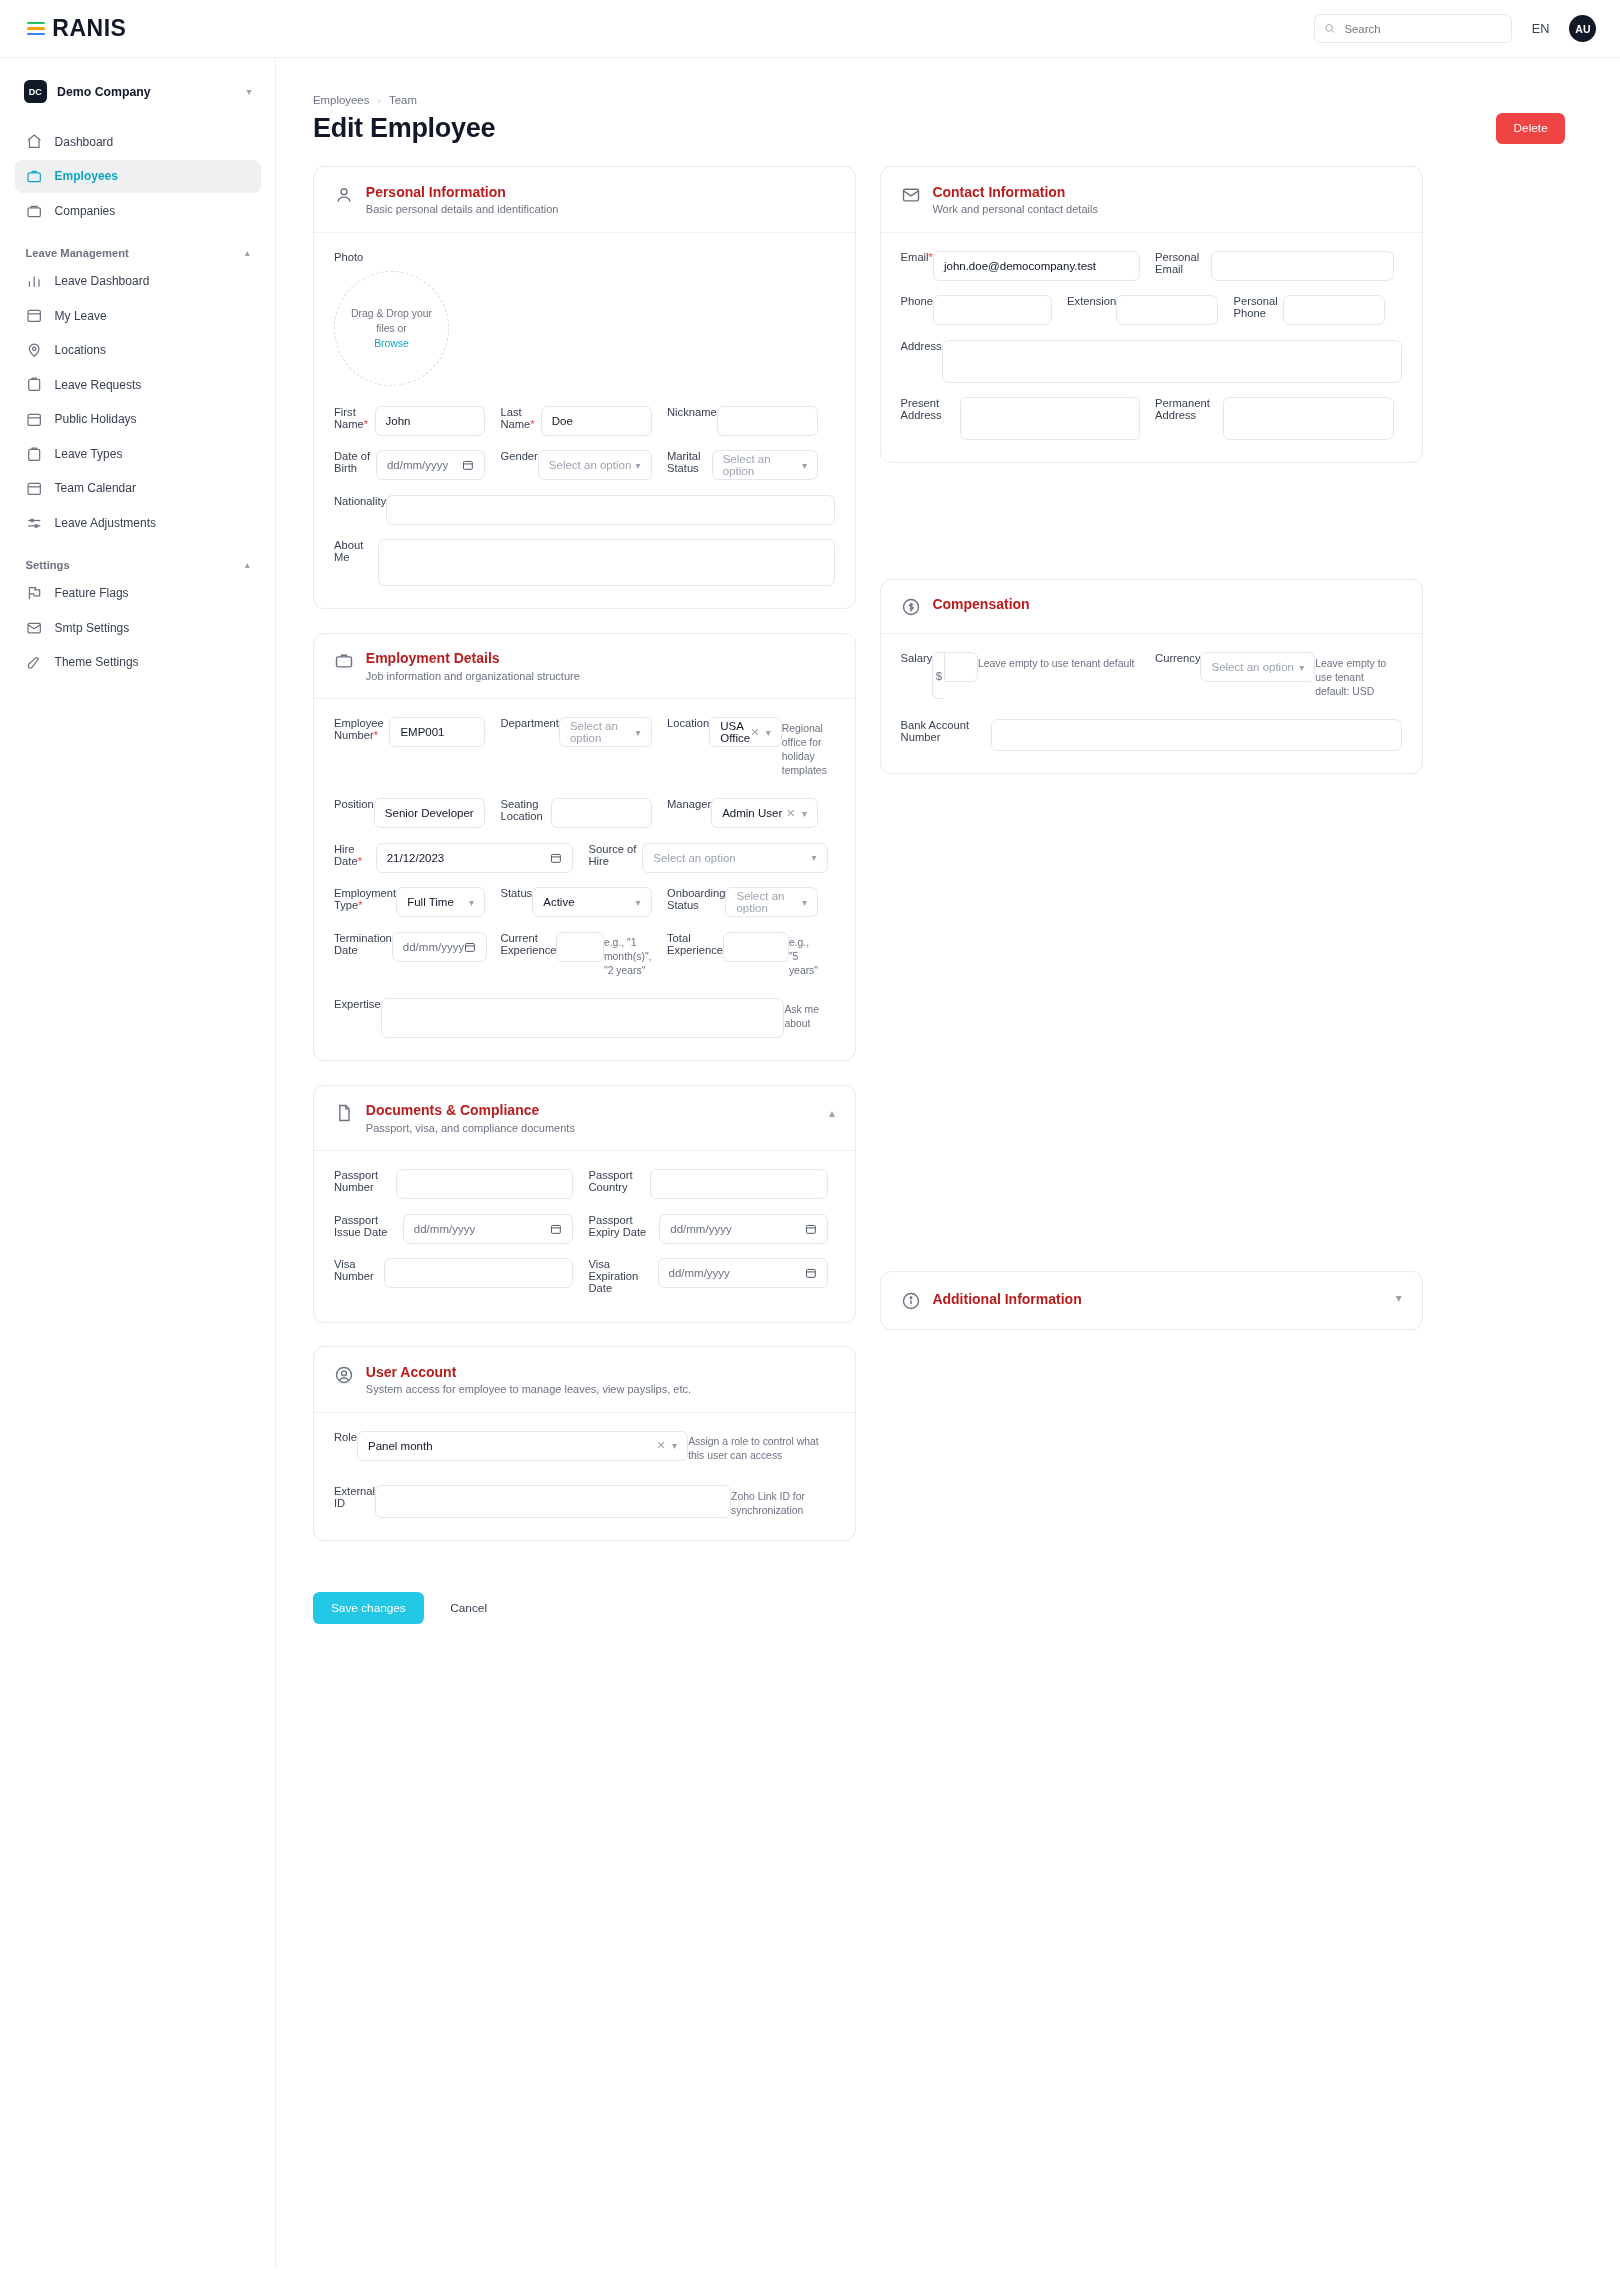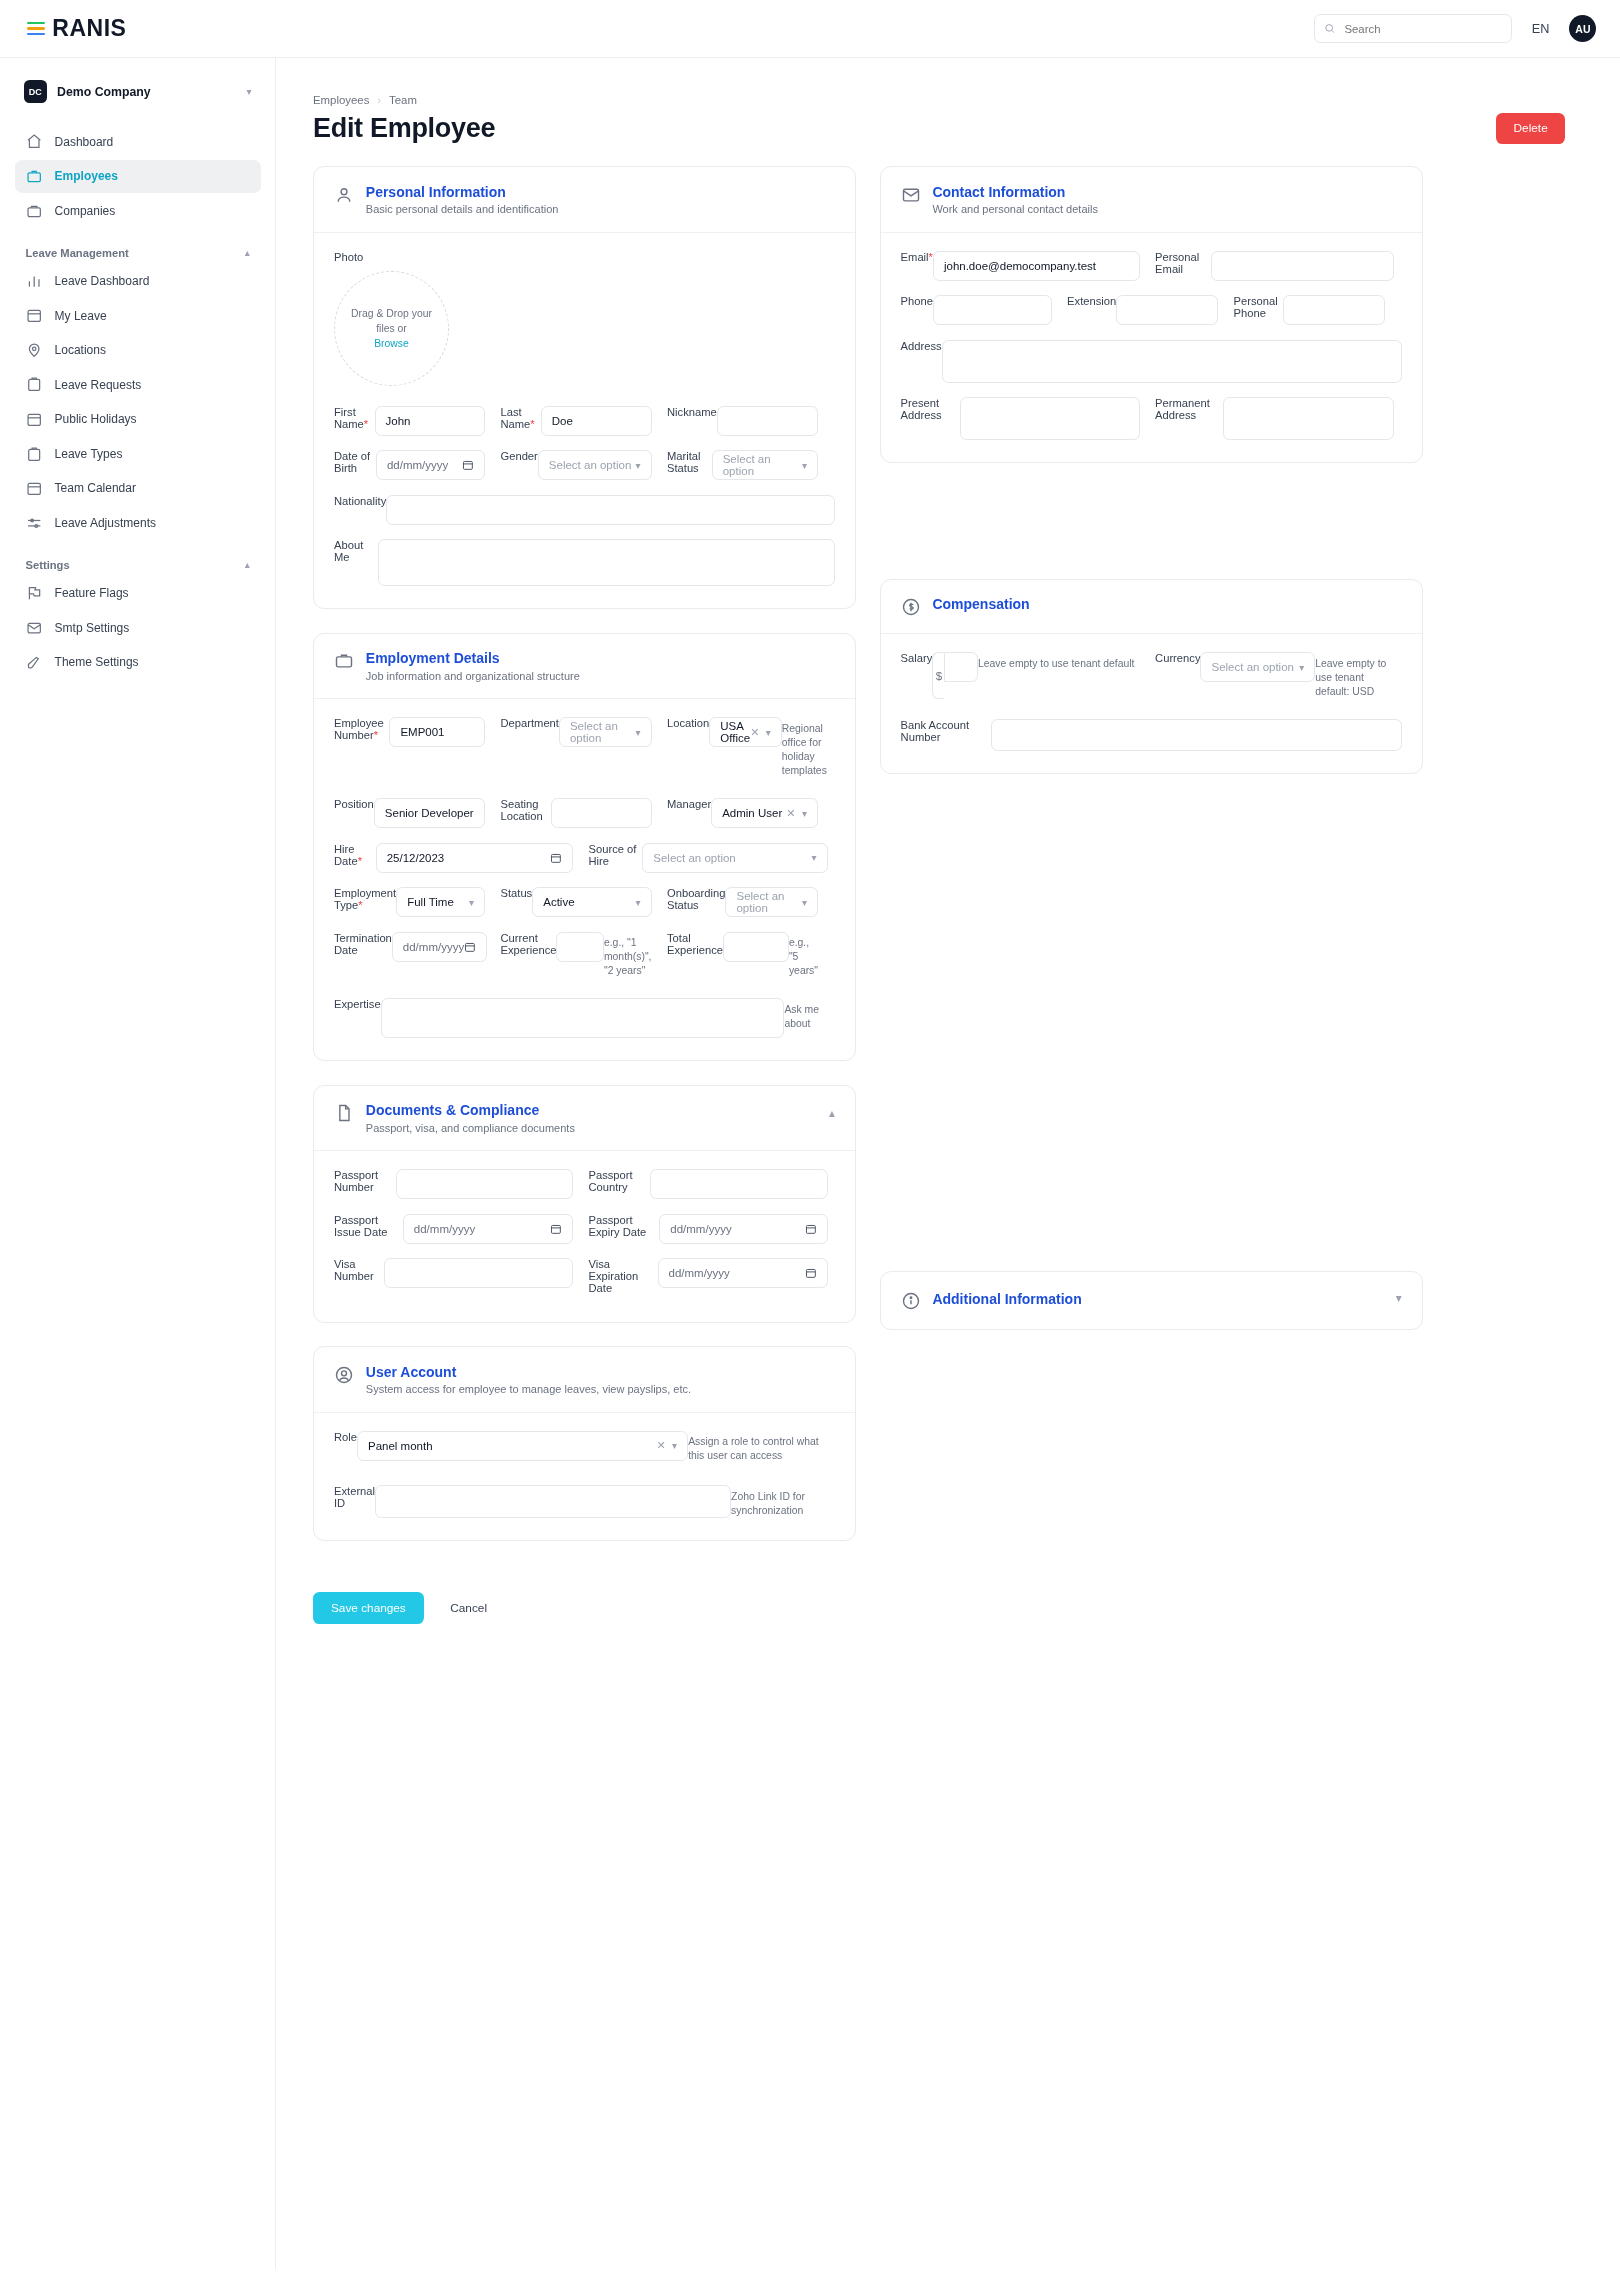--- a/index.html
+++ b/index.html
@@ -106,21 +106,21 @@
     overflow: hidden;
   }
   .card-head {
     display: flex; align-items: flex-start; gap: 11.8px;
     padding: 16.4px 20px; border-bottom: 0.9px solid #eef0f2;
   }
   .card-head.no-border { border-bottom: 0; }
   .card-ico {
     width: 20px; height: 20px; color: #6b7280; flex: none; margin-top: 0.9px;
   }
-  .card-title { font-size: 14px; font-weight: bold; color: #1d4ed8; }
+  .card-title { font-size: 14px; font-weight: bold; color: #b91c1c; }
   .card-sub { font-size: 11px; color: #6b7280; margin-top: 3.6px; }
   .card-head .chev { margin-left: auto; color: #9ca3af; font-size: 11.8px; margin-top: 3.6px; }
   .card-body { padding: 18px 20px 22px 20px; }
 
   .row { display: flex; gap: 15.5px; margin-bottom: 14.5px; }
   .field { display: flex; flex-direction: row; }
   .f1 { width: 151px; }
   .f2 { width: 151px; }
   .f3 { width: 151px; }
   .wide { flex: 1; }
@@ -480,21 +480,21 @@
                     <span>▾</span>
                   </span>
               </div>
             </div>
           </div>
 
           <div class="row">
             <div class="field" style="width:239px">
               <label class="lbl"><span>Hire Date</span><span class="req">*</span></label>
               <div class="date filled">
-                <span>25/12/2023</span>
+                <span>21/12/2023</span>
                 <svg class="cal" width="11.8" height="11.8" viewBox="0 0 24 24" fill="none" stroke="currentColor" stroke-width="2">
                     <rect x="3" y="5" width="18" height="16" rx="2"></rect>
                     <line x1="3" y1="10" x2="21" y2="10"></line>
                   </svg>
               </div>
             </div>
             <div class="field" style="width:239px">
               <label class="lbl">Source of Hire</label>
               <div class="sel">
                 <span class="val ph">Select an option</span>

